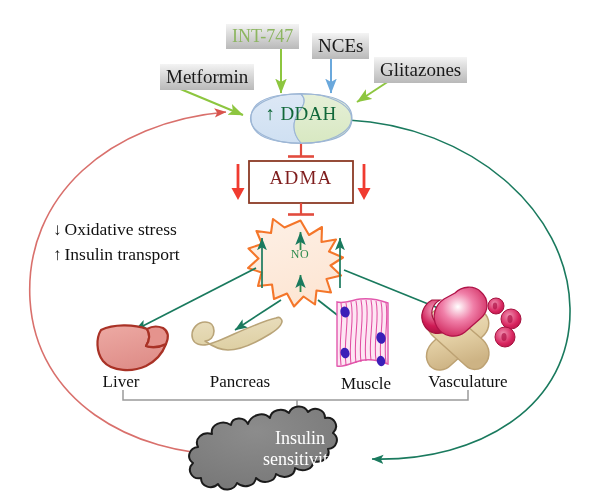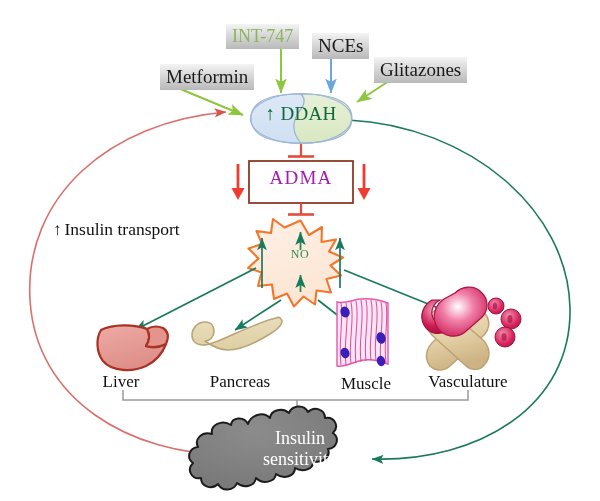--- a/index.html
+++ b/index.html
@@ -54,21 +54,21 @@
     pointer-events: none;
   }
   
   .adma-label {
     position: absolute;
     left: 258px;
     top: 167px;
     width: 86px;
     text-align: center;
     font-size: 19px;
-    color: #a21caf;
+    color: #7f1d1d;
     letter-spacing: 1.2px;
     pointer-events: none;
   }
   
   .no-label {
     position: absolute;
     left: 272px;
     top: 247px;
     width: 56px;
     text-align: center;
@@ -403,20 +403,23 @@
   <div class="chip glitazones">Glitazones</div>
 
   <div class="ddah-label">↑ DDAH</div>
 
   <div class="adma-label">ADMA</div>
 
   <div class="no-label">NO</div>
 
   <div class="effects">
     <div>
+      <span class="arr">↓</span><span>Oxidative stress</span>
+    </div>
+    <div>
       <span class="arr">↑</span><span>Insulin transport</span>
     </div>
   </div>
 
   <div class="organ-label liver">Liver</div>
   <div class="organ-label pancreas">Pancreas</div>
   <div class="organ-label muscle">Muscle</div>
   <div class="organ-label vasculature">Vasculature</div>
 
   <div class="cloud-label">

